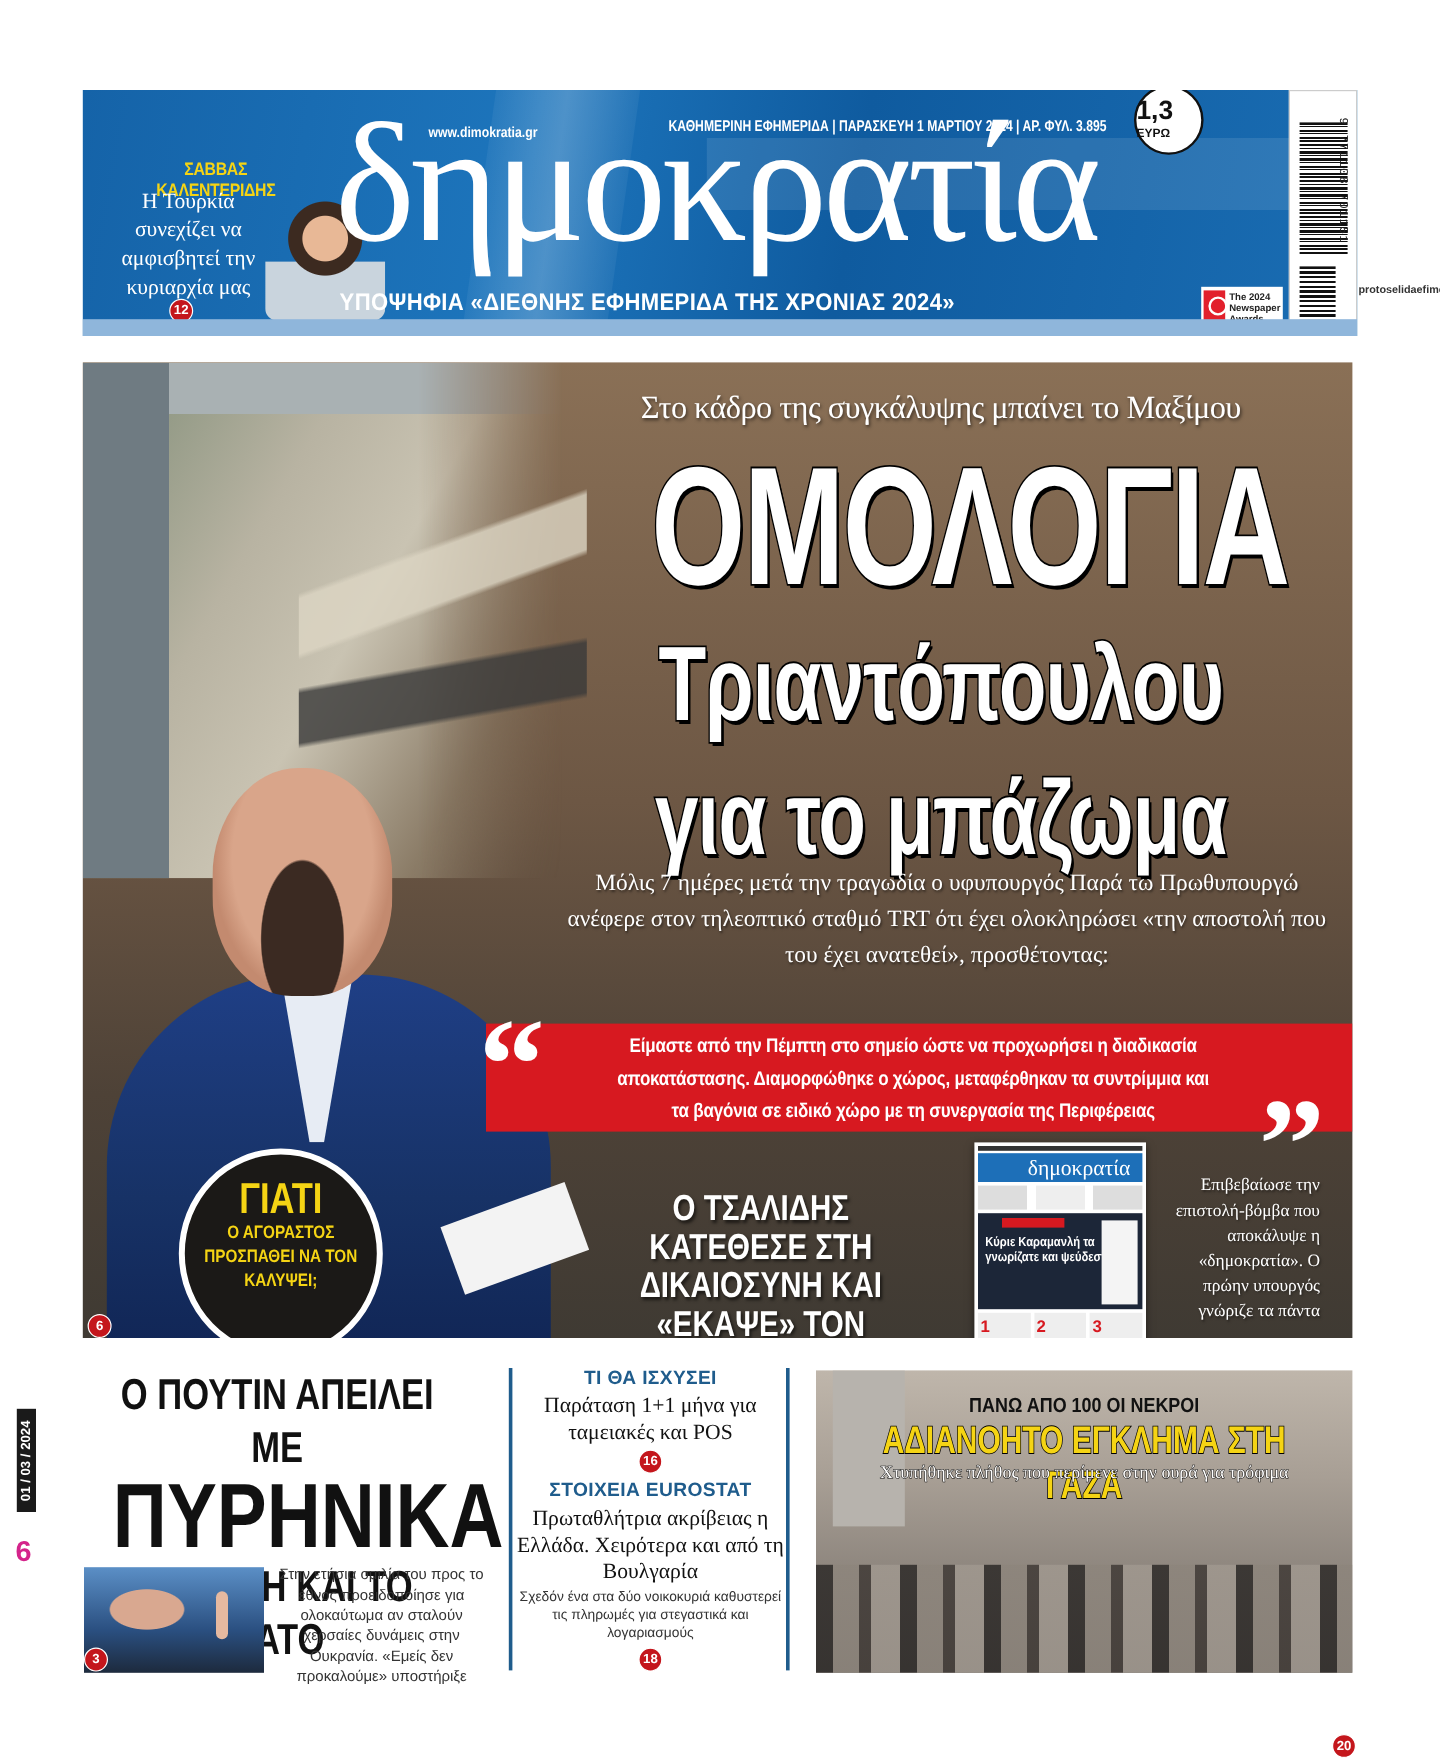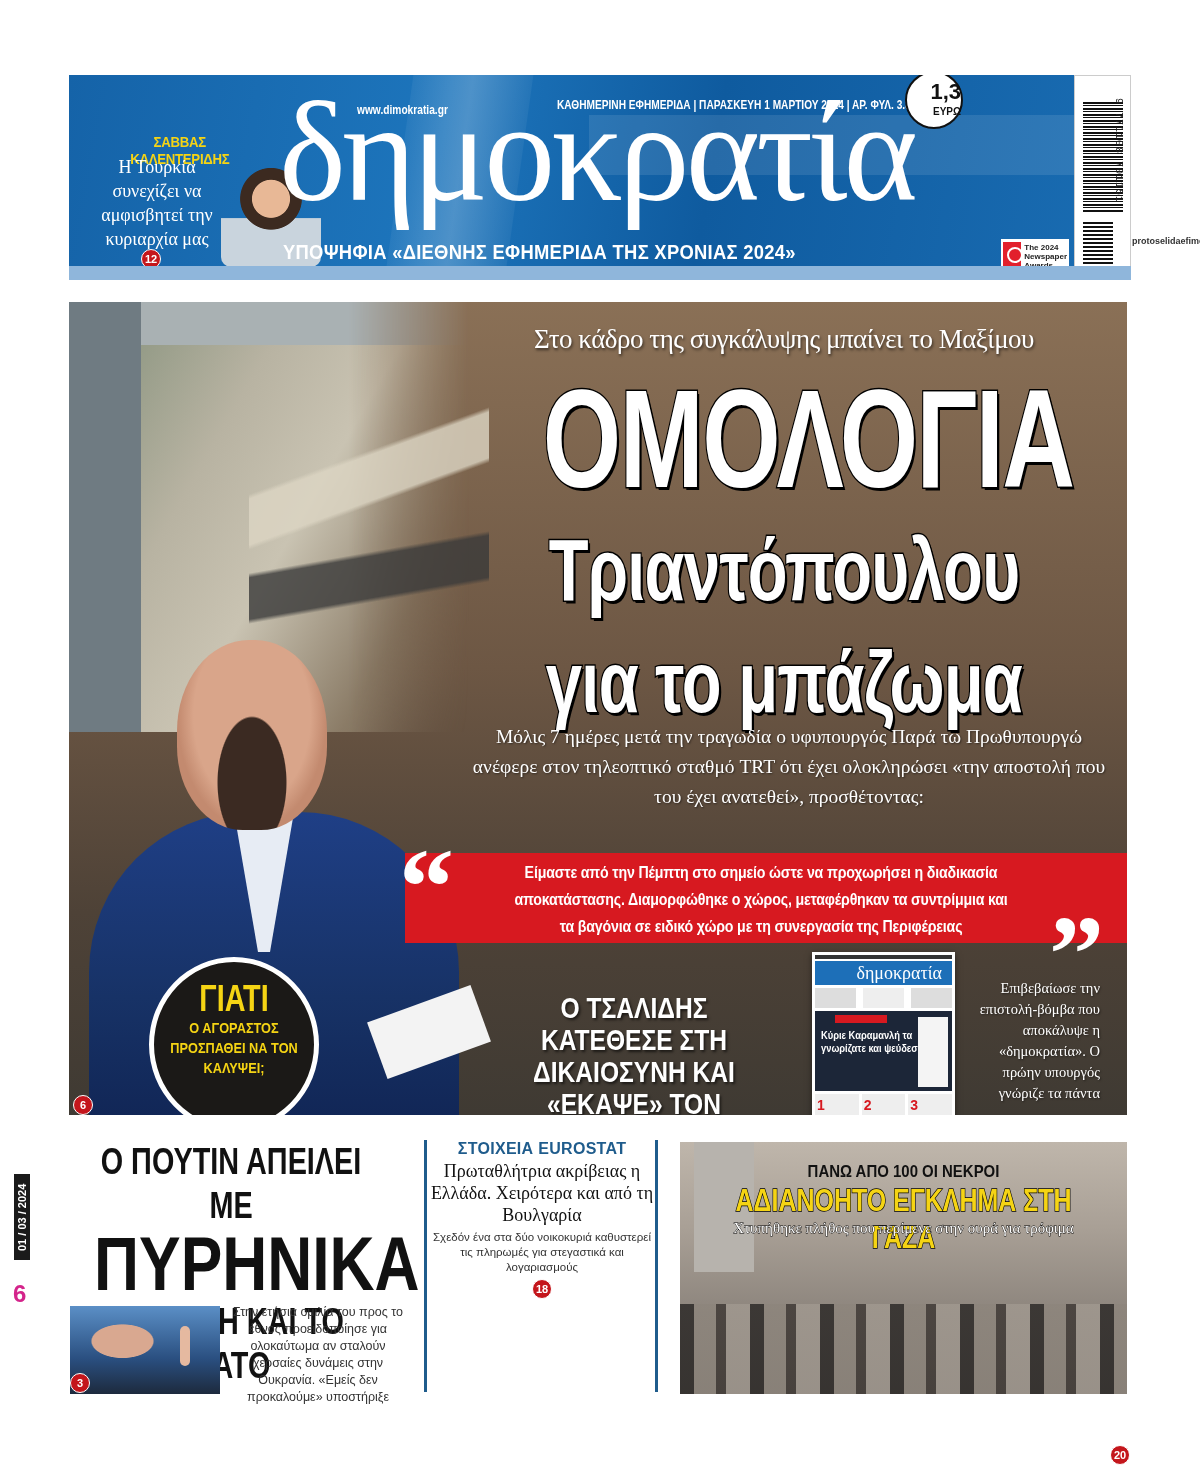--- a/index.html
+++ b/index.html
@@ -56,22 +56,22 @@
   }
   .site-url {
     position: absolute; left: 288px; top: 28px; color: #fff; font-size: 12px; font-weight: bold;
     transform: scaleX(0.85); transform-origin: left;
   }
   .dateline {
     position: absolute; left: 488px; top: 22px; color: #fff; font-size: 13px; font-weight: bold;
     transform: scaleX(0.78); transform-origin: left; white-space: nowrap;
   }
   .price {
-    position: absolute; left: 836px; top: -4px; width: 58px; height: 58px; border-radius: 50%;
-    background: #fff; border: 2px solid #111; text-align: right;
+    position: absolute; left: 876px; top: -4px; width: 58px; height: 58px; border-radius: 50%;
+    background: #fff; border: 2px solid #111; text-align: left;
   }
   .price .amount { display: block; font-weight: bold; font-size: 22px; line-height: 30px; margin-top: 4px; }
   .price .currency { display: block; font-weight: bold; font-size: 10px; line-height: 10px; }
   .tagline {
     position: absolute; left: 214px; top: 166px; color: #fff; font-weight: bold;
     font-size: 20px; letter-spacing: 0.3px; white-space: nowrap;
     transform: scaleX(0.92); transform-origin: left;
   }
   .award {
     position: absolute; left: 932px; top: 164px; width: 68px; height: 34px; background: #fff;
@@ -370,20 +370,25 @@
   </div>
   <span class="badge putin-badge">3</span>
   <p class="putin-text">Στην ετήσια ομιλία του προς το έθνος προειδοποίησε για ολοκαύτωμα αν σταλούν χερσαίες δυνάμεις στην Ουκρανία. «Εμείς δεν προκαλούμε» υποστήριξε</p>
 </article>
 
 <div class="divider-v" style="left:424px; top:1140px; height:252px;"></div>
 <div class="divider-v" style="left:655px; top:1140px; height:252px;"></div>
 
 <div class="mid-col">
   <div>
+    <span class="mid-kicker">ΤΙ ΘΑ ΙΣΧΥΣΕΙ</span>
+    <span class="mid-hl">Παράταση 1+1 μήνα για ταμειακές και POS</span>
+    <span class="badge mid-badge" style="display:flex;">16</span>
+  </div>
+  <div>
     <span class="mid-kicker">ΣΤΟΙΧΕΙΑ EUROSTAT</span>
     <span class="mid-hl">Πρωταθλήτρια ακρίβειας η Ελλάδα. Χειρότερα και από τη Βουλγαρία</span>
     <span class="mid-text">Σχεδόν ένα στα δύο νοικοκυριά καθυστερεί τις πληρωμές για στεγαστικά και λογαριασμούς</span>
     <span class="badge mid-badge" style="display:flex;">18</span>
   </div>
 </div>
 
 <article class="gaza">
   <div class="building"></div>
   <div class="crowd"></div>

